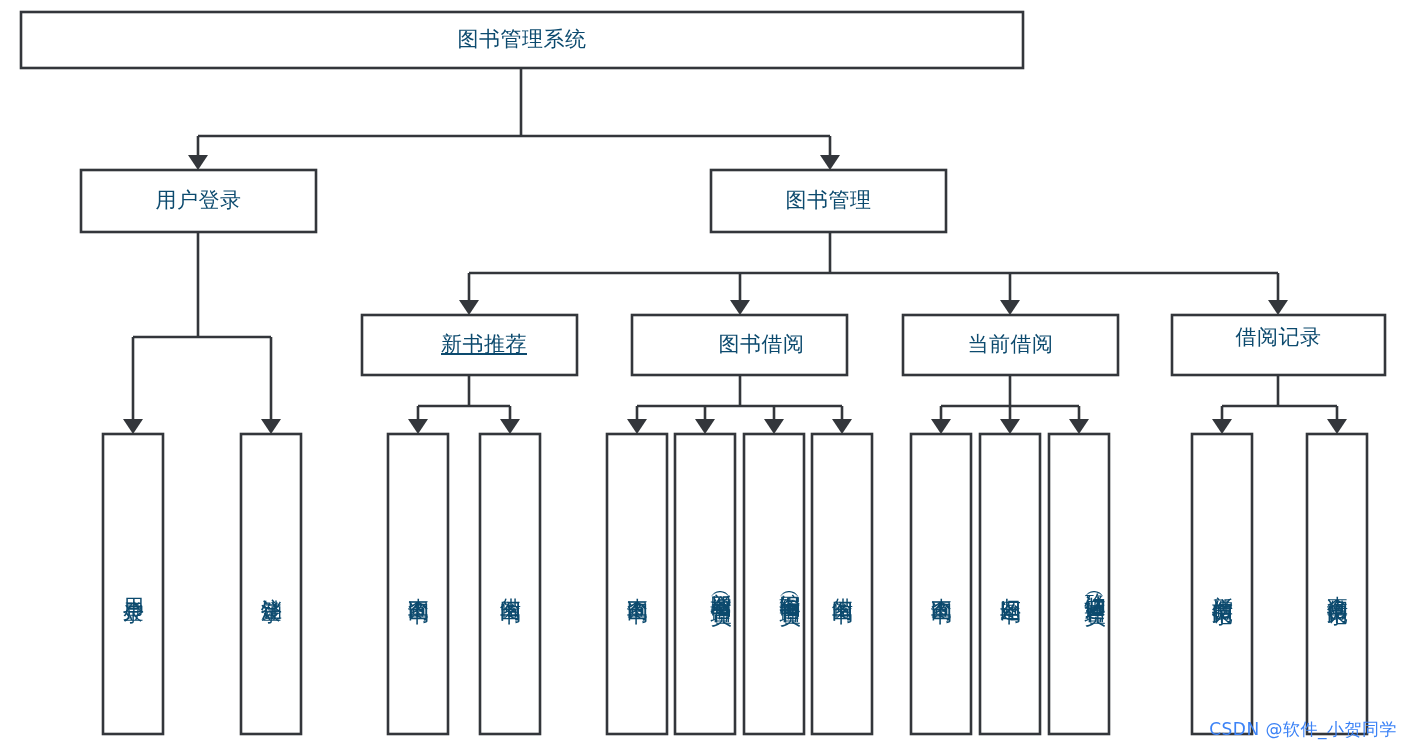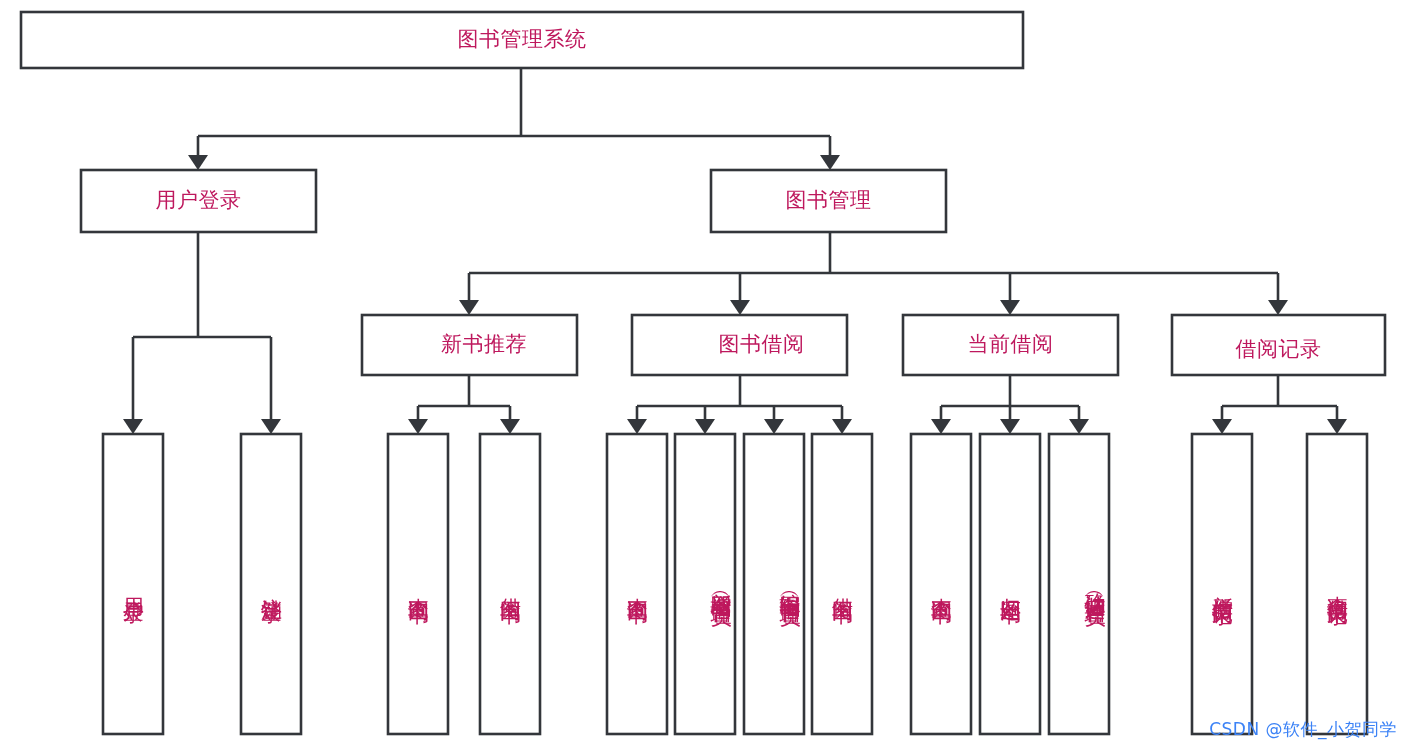--- a/index.html
+++ b/index.html
@@ -39,21 +39,21 @@
   }
   .arrow-head {
     fill: #33363b;
     stroke: none;
   }
   .node-label {
     position: absolute;
     display: flex;
     align-items: center;
     justify-content: center;
-    color: #be185d;
+    color: #0c4a6e;
     font-family: "DejaVu Sans", "Liberation Sans", sans-serif;
     pointer-events: none;
     box-sizing: border-box;
   }
   .node-label.horiz {
     font-size: 21px;
     line-height: 1.2;
     letter-spacing: 0.5px;
     white-space: nowrap;
   }
@@ -189,24 +189,24 @@
 
     <rect class="node-box" x="1192" y="434" width="60" height="300"></rect>
     <rect class="node-box" x="1307" y="434" width="60" height="300"></rect>
   </svg>
 
   <div class="node-label horiz" style="left:21px; top:12px; width:1002px; height:56px;">图书管理系统</div>
 
   <div class="node-label horiz" style="left:81px; top:170px; width:235px; height:62px;">用户登录</div>
   <div class="node-label horiz" style="left:711px; top:170px; width:235px; height:62px;border-radius:6px;">图书管理</div>
 
-  <div class="node-label horiz" style="left:362px; top:315px; width:244px; height:60px;">新书推荐</div>
+  <div class="node-label horiz" style="left:362px; top:315px; width:244px; height:60px;text-decoration:underline;">新书推荐</div>
   <div class="node-label horiz" style="left:632px; top:315px; width:259px; height:60px;">图书借阅</div>
   <div class="node-label horiz" style="left:903px; top:315px; width:215px; height:60px;border-radius:30px;">当前借阅</div>
-  <div class="node-label horiz" style="left:1172px; top:320px; width:213px; height:60px;">借阅记录</div>
+  <div class="node-label horiz" style="left:1172px; top:308px; width:213px; height:60px;">借阅记录</div>
 
   <div class="node-label vert" style="left:103px; top:434px; width:60px; height:300px;">用户登录</div>
   <div class="node-label vert" style="left:241px; top:434px; width:60px; height:300px;">注销登录</div>
 
   <div class="node-label vert" style="left:388px; top:434px; width:60px; height:300px;">查询图书</div>
   <div class="node-label vert" style="left:480px; top:434px; width:60px; height:300px;">借阅图书</div>
 
   <div class="node-label vert" style="left:607px; top:434px; width:60px; height:300px;">查询图书</div>
   <div class="node-label vert" style="left:675px; top:434px; width:60px; height:300px; align-items:flex-start;">新增图书（管理员）</div>
   <div class="node-label vert" style="left:744px; top:434px; width:60px; height:300px; align-items:flex-start;">编辑图书（管理员）</div>

